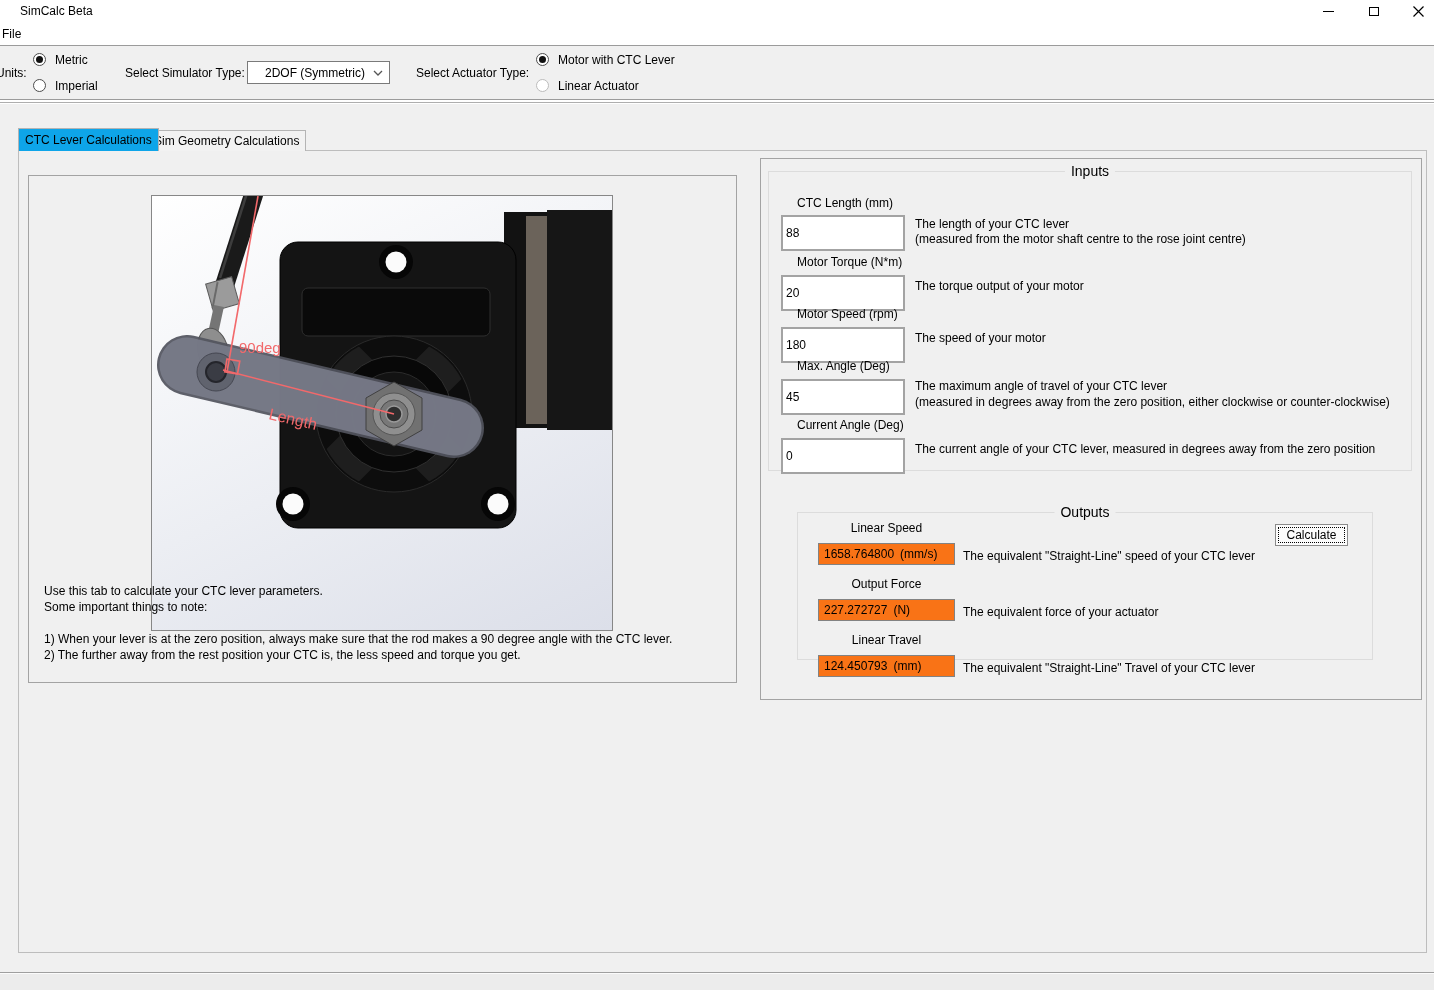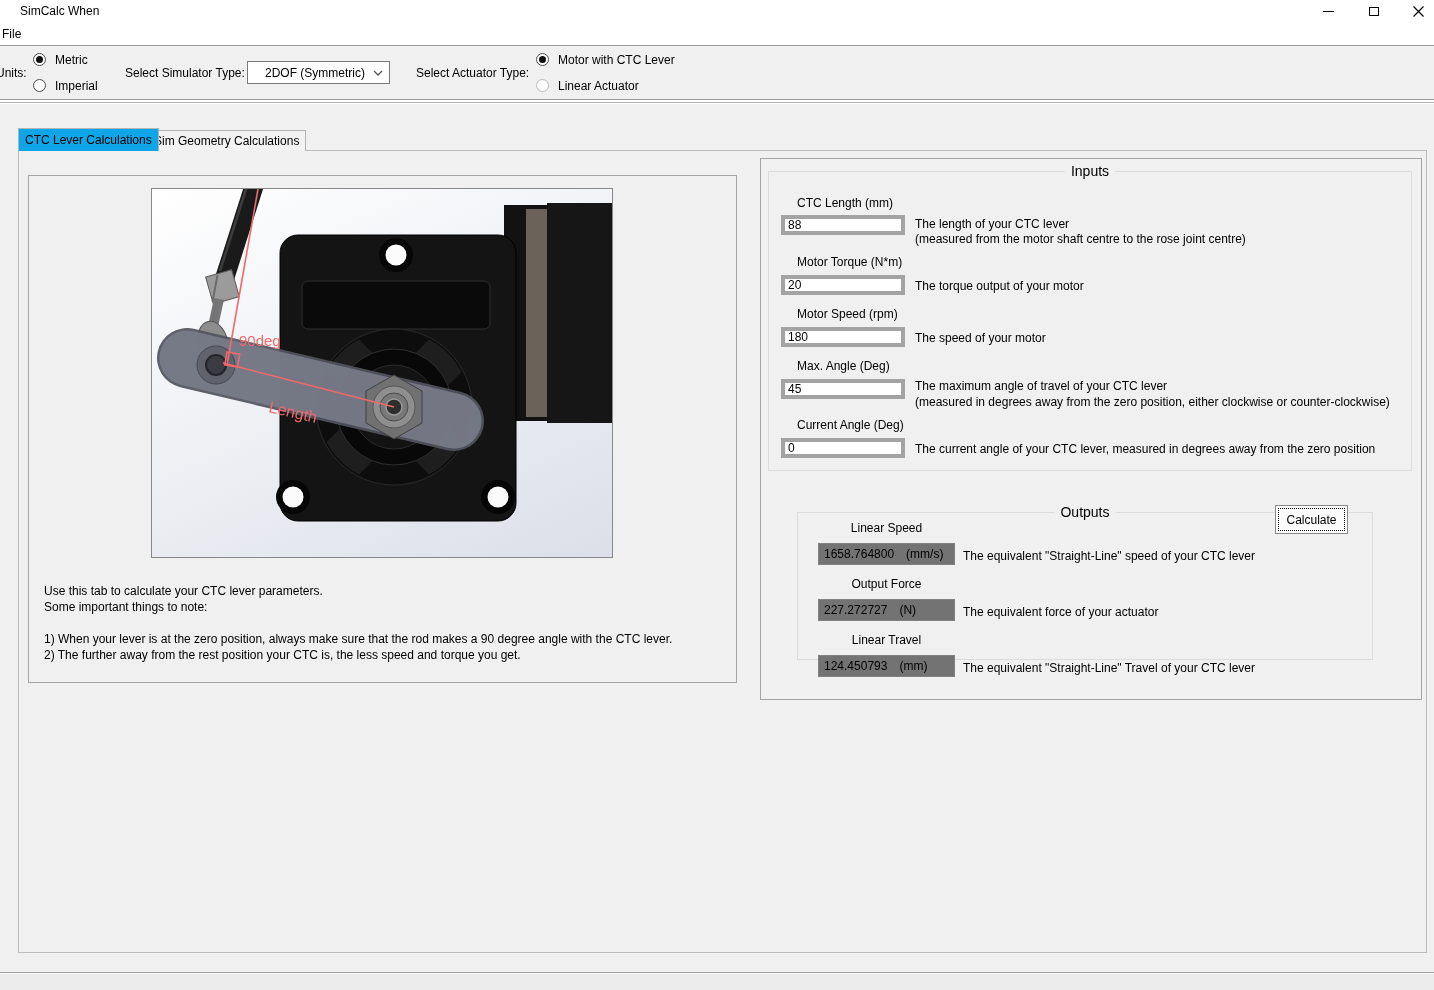--- a/index.html
+++ b/index.html
@@ -33,40 +33,40 @@
   
   .tab { position:absolute; border:1px solid #b4b4b4; border-bottom:none; display:flex; align-items:center; padding:0 6px; font-size:12px; }
   .tab.active { left:18px; top:128px; height:23px; background:#0ea5e9; z-index:3; }
   .tab.inactive { left:147px; top:130px; height:21px; background:#f2f2f2; z-index:1; }
   .tabpage { position:absolute; left:18px; top:150px; width:1409px; height:803px; background:#f0f0f0; border:1px solid #bdbdbd; z-index:0; }
 
   .panel { position:absolute; border:1px solid #a3a3a3; background:#f0f0f0; }
   .groupbox { position:absolute; border:1px solid #dcdcdc; }
   .group-title { position:absolute; top:-9px; left:50%; transform:translateX(-50%); background:#f0f0f0; padding:0 6px; font-size:14px; white-space:nowrap; }
 
-  .picture { position:absolute; left:151px; top:188px; width:462px; height:370px; border:1px solid #878787;
+  .picture { position:absolute; left:151px; top:195px; width:462px; height:436px; border:1px solid #878787;
     background:linear-gradient(155deg,#ffffff 0%,#eceef3 55%,#dcdfe9 100%); }
 
   .note-line { min-height:16px; font-size:12px; white-space:nowrap; }
   .notes { position:absolute; left:44px; top:583px; line-height:16px; }
 
-  .textbox { position:absolute; width:124px; height:20px; background:#fff; border:4px solid #a3a3a3; font-size:12px; padding:2px 3px; display:flex; align-items:center; }
-  .outbox { position:absolute; width:137px; height:22px; background:#737373; border:1px solid #828282; font-size:12px; display:flex; align-items:center; padding-left:5px; }
-  .outbox .unit { margin-left:12px; }
+  .textbox { position:absolute; width:124px; height:36px; background:#fff; border:2px solid #a3a3a3; font-size:12px; padding:2px 3px; display:flex; align-items:center; }
+  .outbox { position:absolute; width:137px; height:22px; background:#f97316; border:1px solid #828282; font-size:12px; display:flex; align-items:center; padding-left:5px; }
+  .outbox .unit { margin-left:6px; }
   .desc { position:absolute; font-size:12px; white-space:nowrap; line-height:16px; }
   .out-label { position:absolute; width:137px; text-align:center; font-size:12px; }
 
-  .calc-btn { position:absolute; left:1275px; top:505px; width:73px; height:29px; background:#fbfbfb; border:1px solid #8a8a8a;
+  .calc-btn { position:absolute; left:1275px; top:524px; width:73px; height:22px; background:#fbfbfb; border:1px solid #8a8a8a;
     font-size:12px; font-family:inherit; outline:1px dotted #000; outline-offset:-4px; }
 </style>
 </head>
 <body>
 
 <div class="titlebar">
-  <span class="title-text">SimCalc When</span>
+  <span class="title-text">SimCalc Beta</span>
   <div class="winbtn" style="left:1306px;">
     <div style="width:11px;height:1px;background:#000;"></div>
   </div>
   <div class="winbtn" style="left:1351px;">
     <div style="width:10px;height:9px;border:1px solid #000;"></div>
   </div>
   <div class="winbtn" style="left:1396px;">
     <svg width="11" height="11" viewBox="0 0 11 11">
       <path d="M0.5 0.5 L10.5 10.5 M10.5 0.5 L0.5 10.5" stroke="#000" stroke-width="1.2" fill="none"></path>
     </svg>

